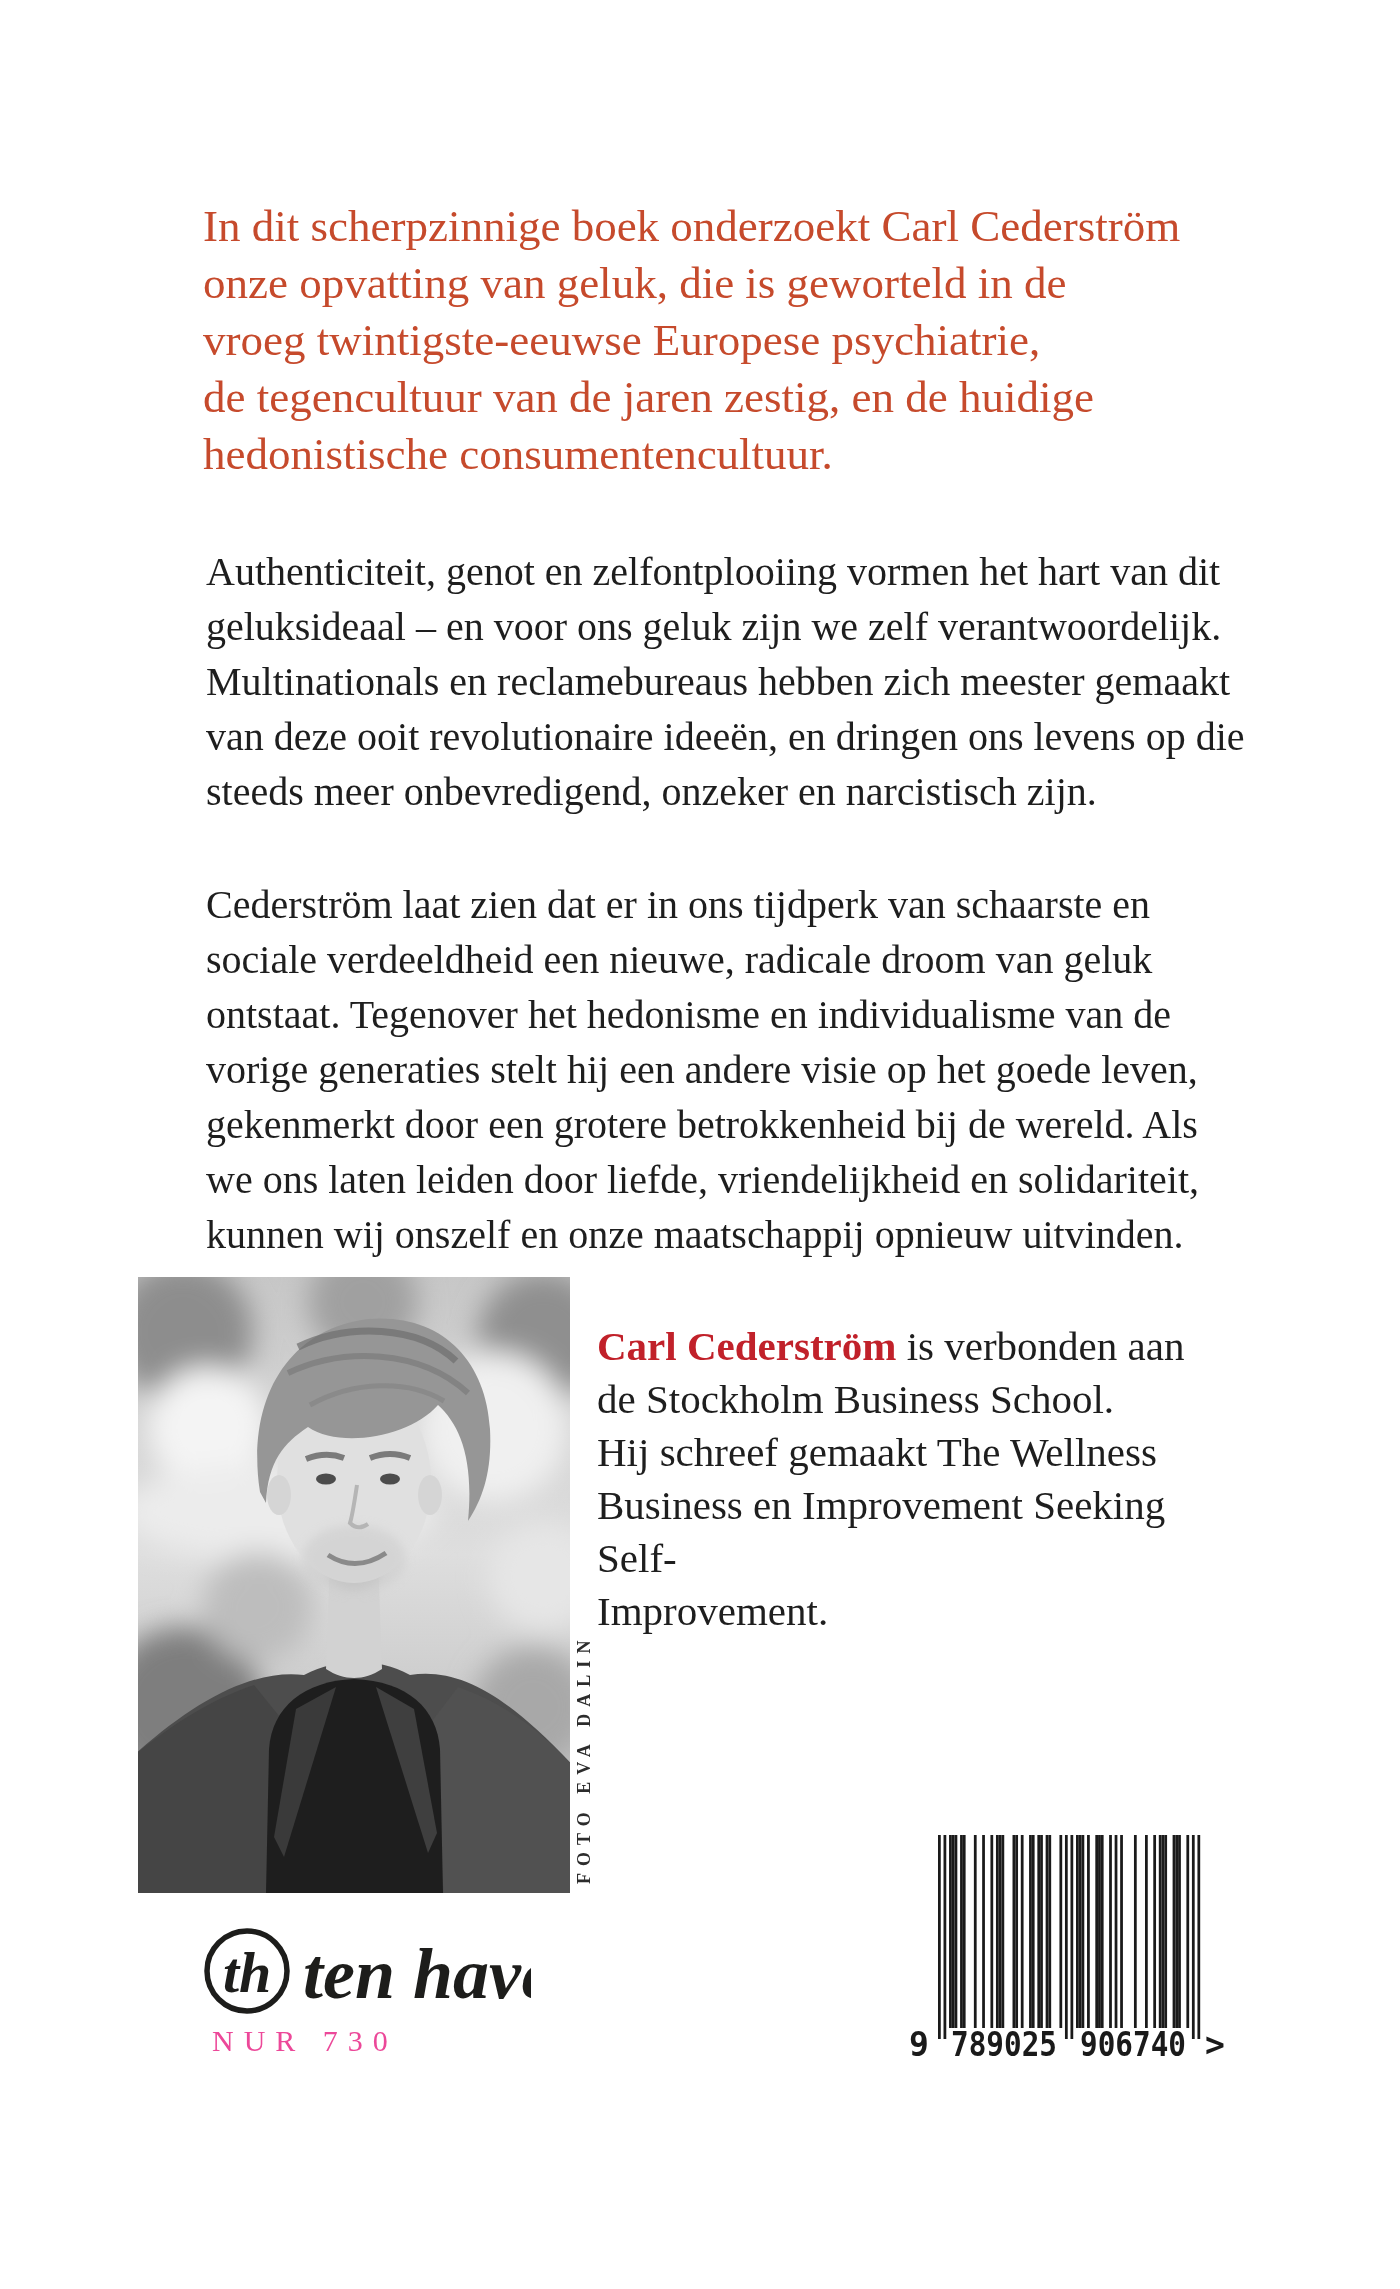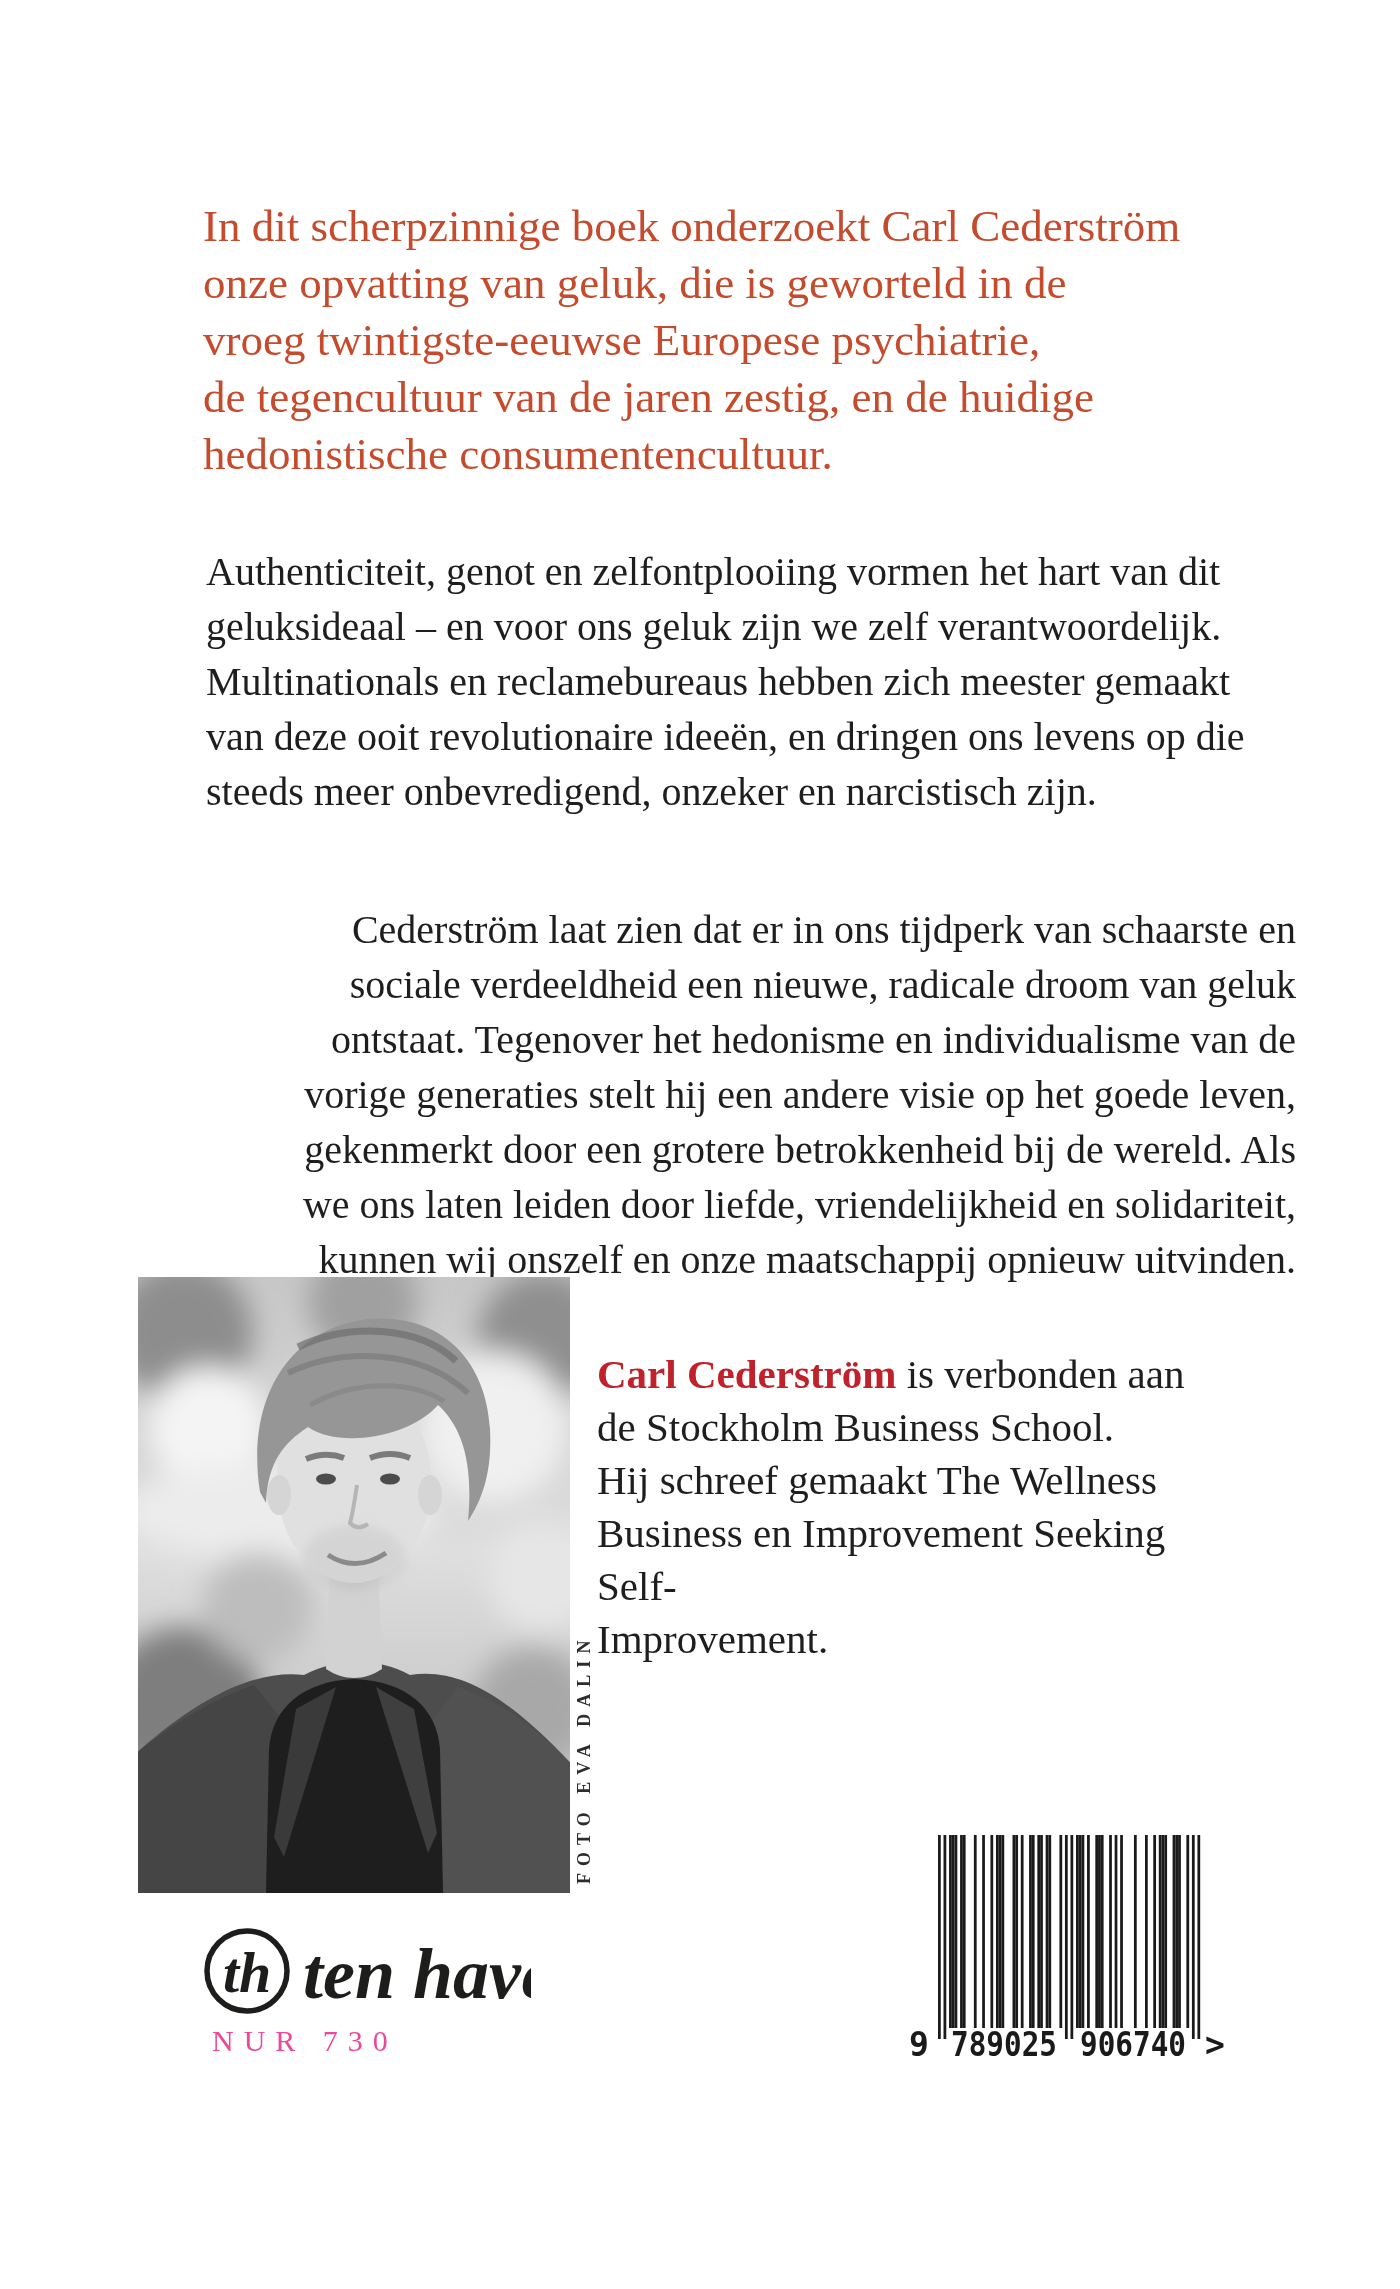--- a/index.html
+++ b/index.html
@@ -7,27 +7,27 @@
     position:relative;width:1400px;height:2289px;background:#ffffff;
     overflow:hidden;font-family:"Liberation Serif",serif;color:var(--text,#1e1e1e);
   }
   .textblock{position:absolute;white-space:pre-line;}
   .intro{
     left:203px;top:198px;width:1080px;
     font-size:45px;line-height:57px;color:var(--accent_orange,#c64a2c);
   }
   .para{font-size:40px;line-height:55px;color:var(--text,#1e1e1e);width:1090px;left:206px;}
   .p1{top:544px;}
-  .p2{top:902px;text-align:right;}
+  .p2{top:877px;}
   .photo{
     position:absolute;left:138px;top:1277px;width:432px;height:616px;overflow:hidden;
   }
   .photo svg{display:block;}
   .bio{
-    position:absolute;left:597px;top:1348px;width:640px;
+    position:absolute;left:597px;top:1320px;width:640px;
     font-size:41px;line-height:53px;color:var(--text,#1e1e1e);
   }
   .seg-bold-red{color:var(--accent_red,#c1212a);font-weight:bold;}
   .seg-italic{}
   .credit{
     position:absolute;left:574px;top:1884px;
     transform:rotate(-90deg);transform-origin:0 0;
     font-size:18px;font-weight:bold;letter-spacing:7px;color:#2c2c2c;
     white-space:nowrap;
   }

